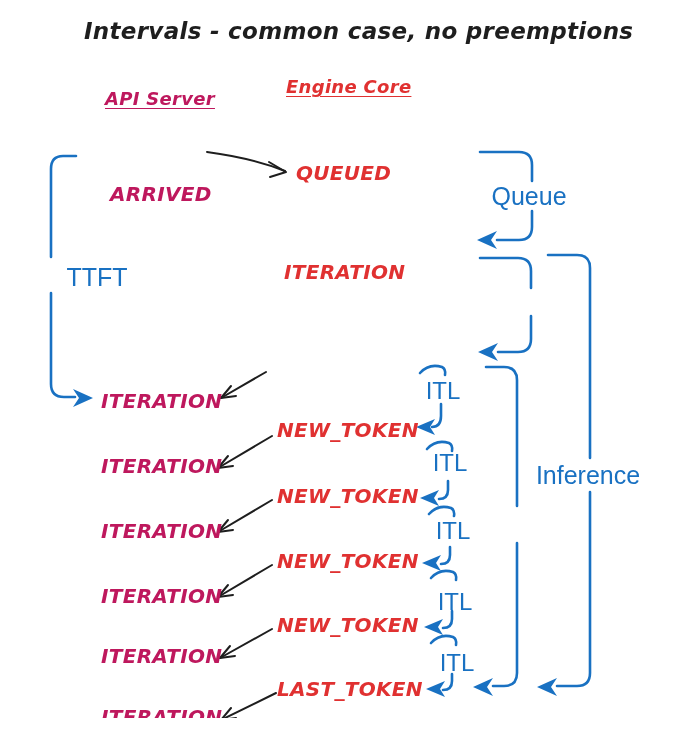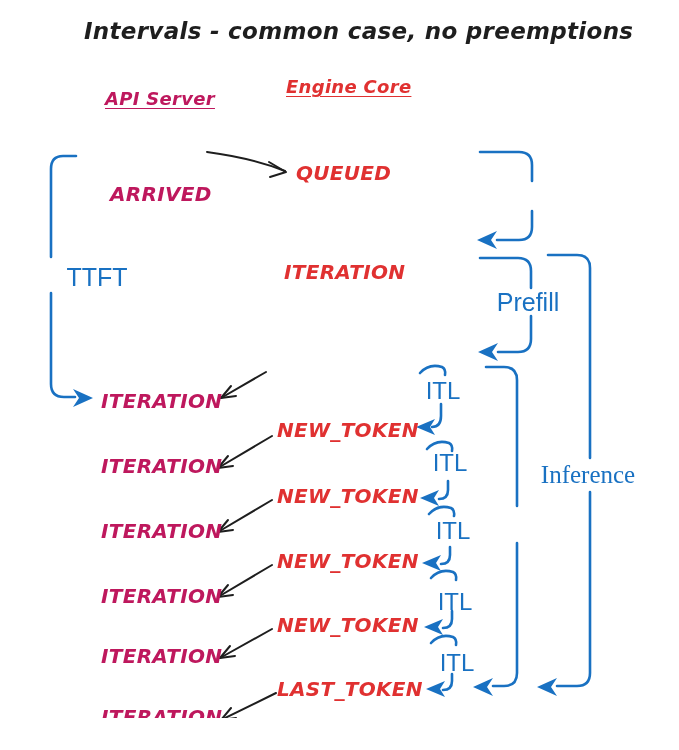--- a/index.html
+++ b/index.html
@@ -152,22 +152,22 @@
 
   <div class="hand ev eng" style="left:296px; top:161px;">QUEUED</div>
   <div class="hand ev eng" style="left:284px; top:260px;">ITERATION</div>
   <div class="hand ev eng" style="left:277px; top:418px;">NEW_TOKEN</div>
   <div class="hand ev eng" style="left:277px; top:484px;">NEW_TOKEN</div>
   <div class="hand ev eng" style="left:277px; top:549px;">NEW_TOKEN</div>
   <div class="hand ev eng" style="left:277px; top:613px;">NEW_TOKEN</div>
   <div class="hand ev eng" style="left:277px; top:677px;">LAST_TOKEN</div>
 
   <div class="blue-lbl" style="left:18px; top:263px; width:66px;margin-left:46px;">TTFT</div>
-  <div class="blue-lbl" style="left:486px; top:288px; width:84px;">Prefill</div>
-  <div class="blue-lbl" style="left:528px; top:461px; width:120px;font-family:Liberation Serif, serif;">Inference</div>
+  <div class="blue-lbl" style="left:487px; top:182px; width:84px;">Queue</div>
+  <div class="blue-lbl" style="left:528px; top:461px; width:120px;">Inference</div>
 
   <div class="blue-lbl itl-lbl" style="left:421px; top:377px; width:44px;">ITL</div>
   <div class="blue-lbl itl-lbl" style="left:428px; top:449px; width:44px;">ITL</div>
   <div class="blue-lbl itl-lbl" style="left:431px; top:517px; width:44px;">ITL</div>
   <div class="blue-lbl itl-lbl" style="left:433px; top:588px; width:44px;">ITL</div>
   <div class="blue-lbl itl-lbl" style="left:435px; top:649px; width:44px;">ITL</div>
 
 </div>
 
 </body></html>

